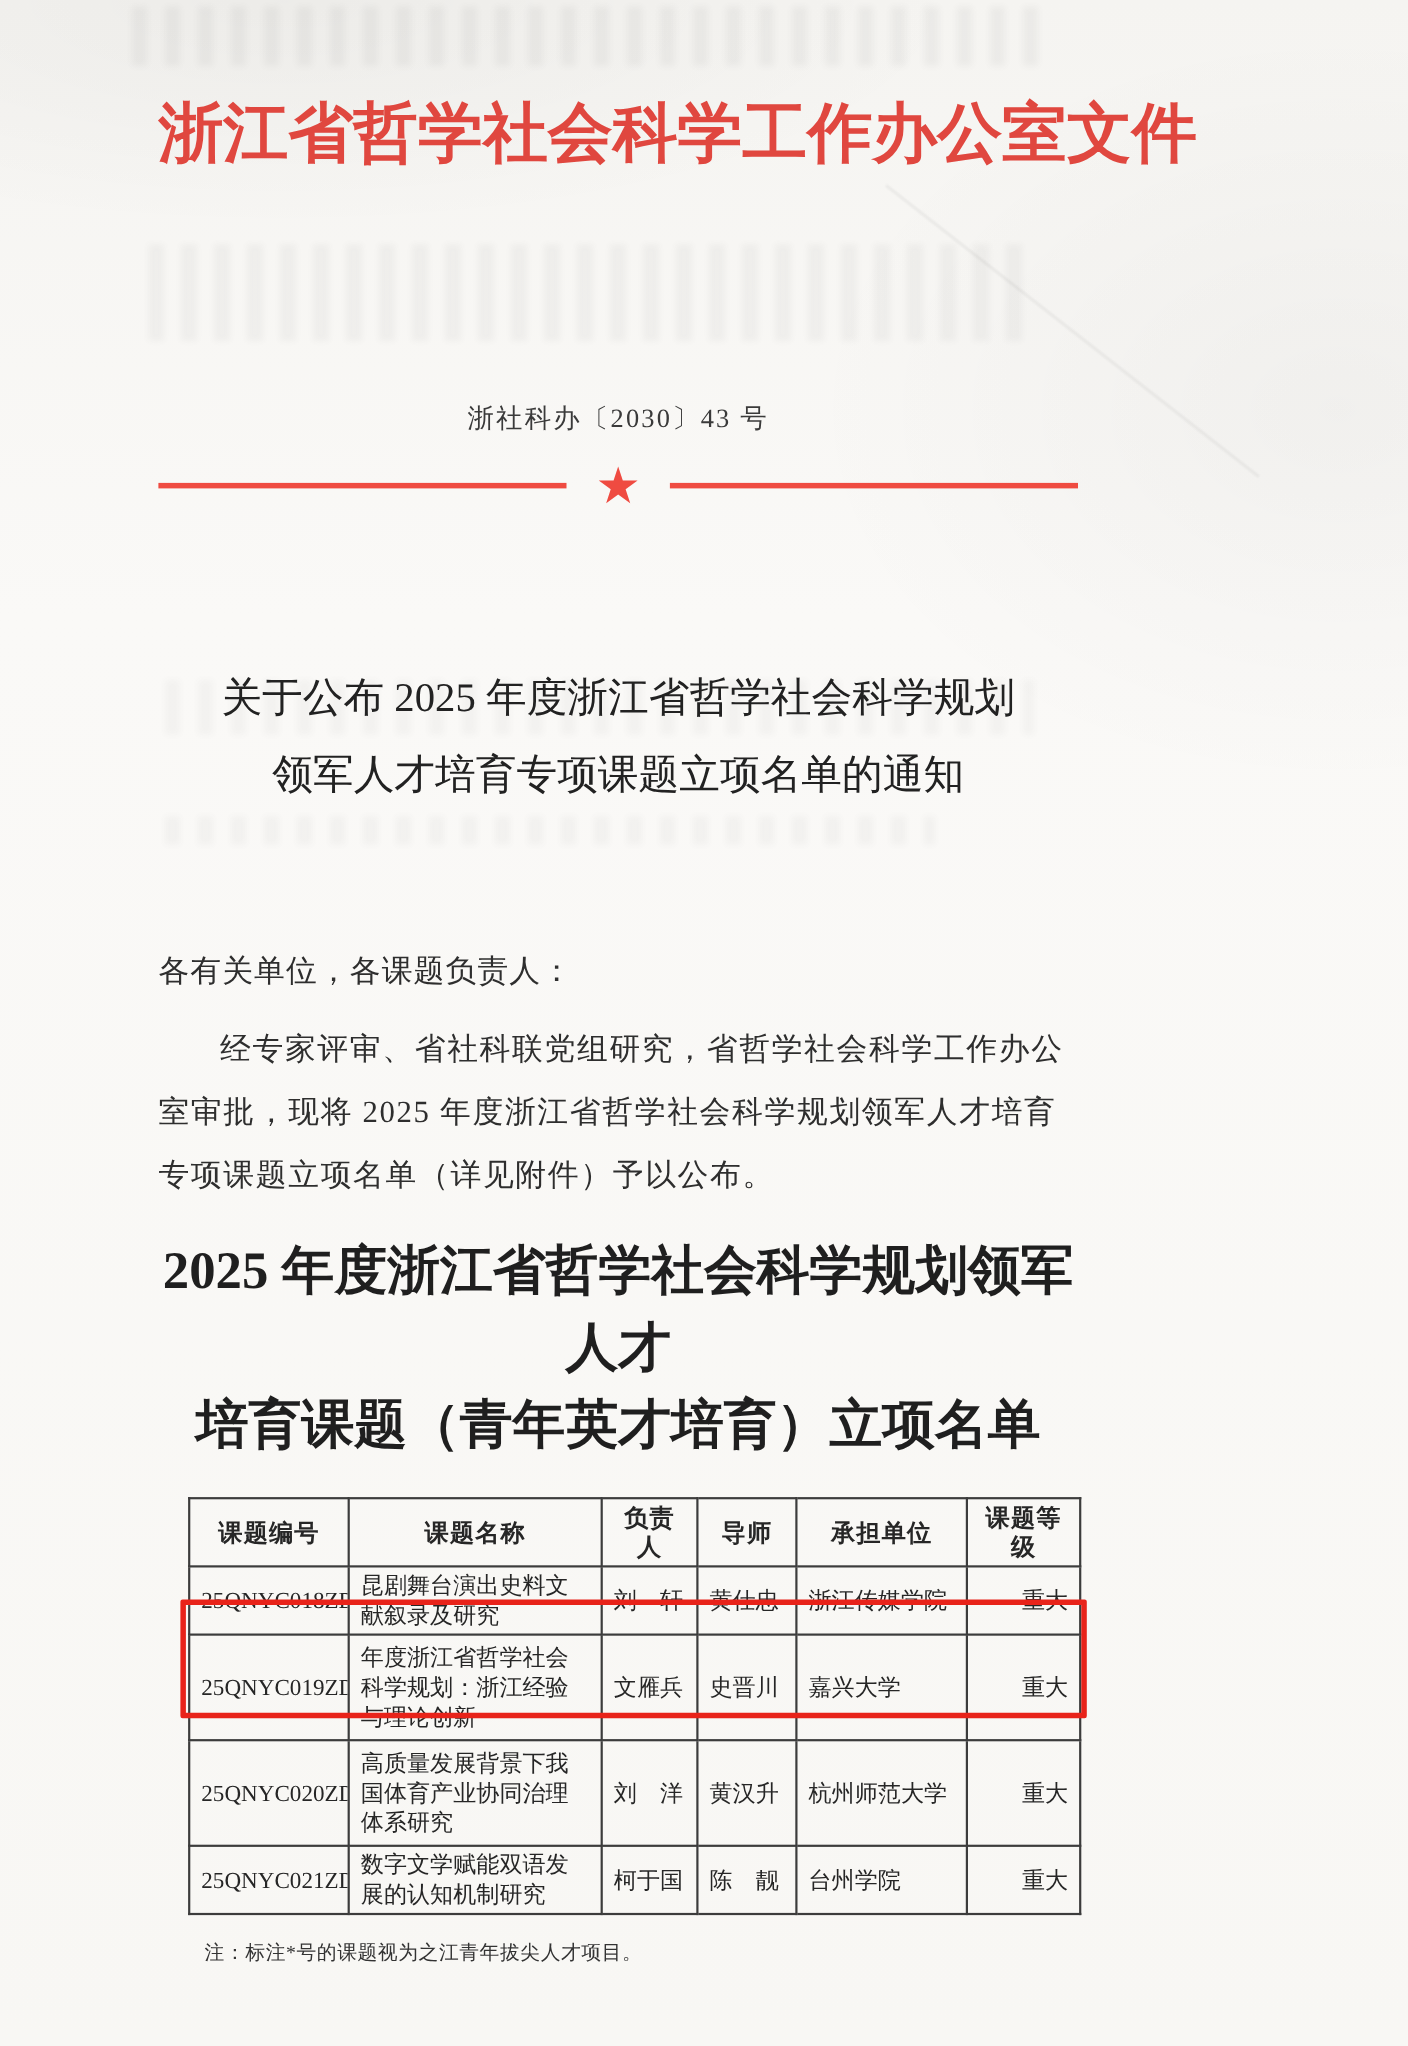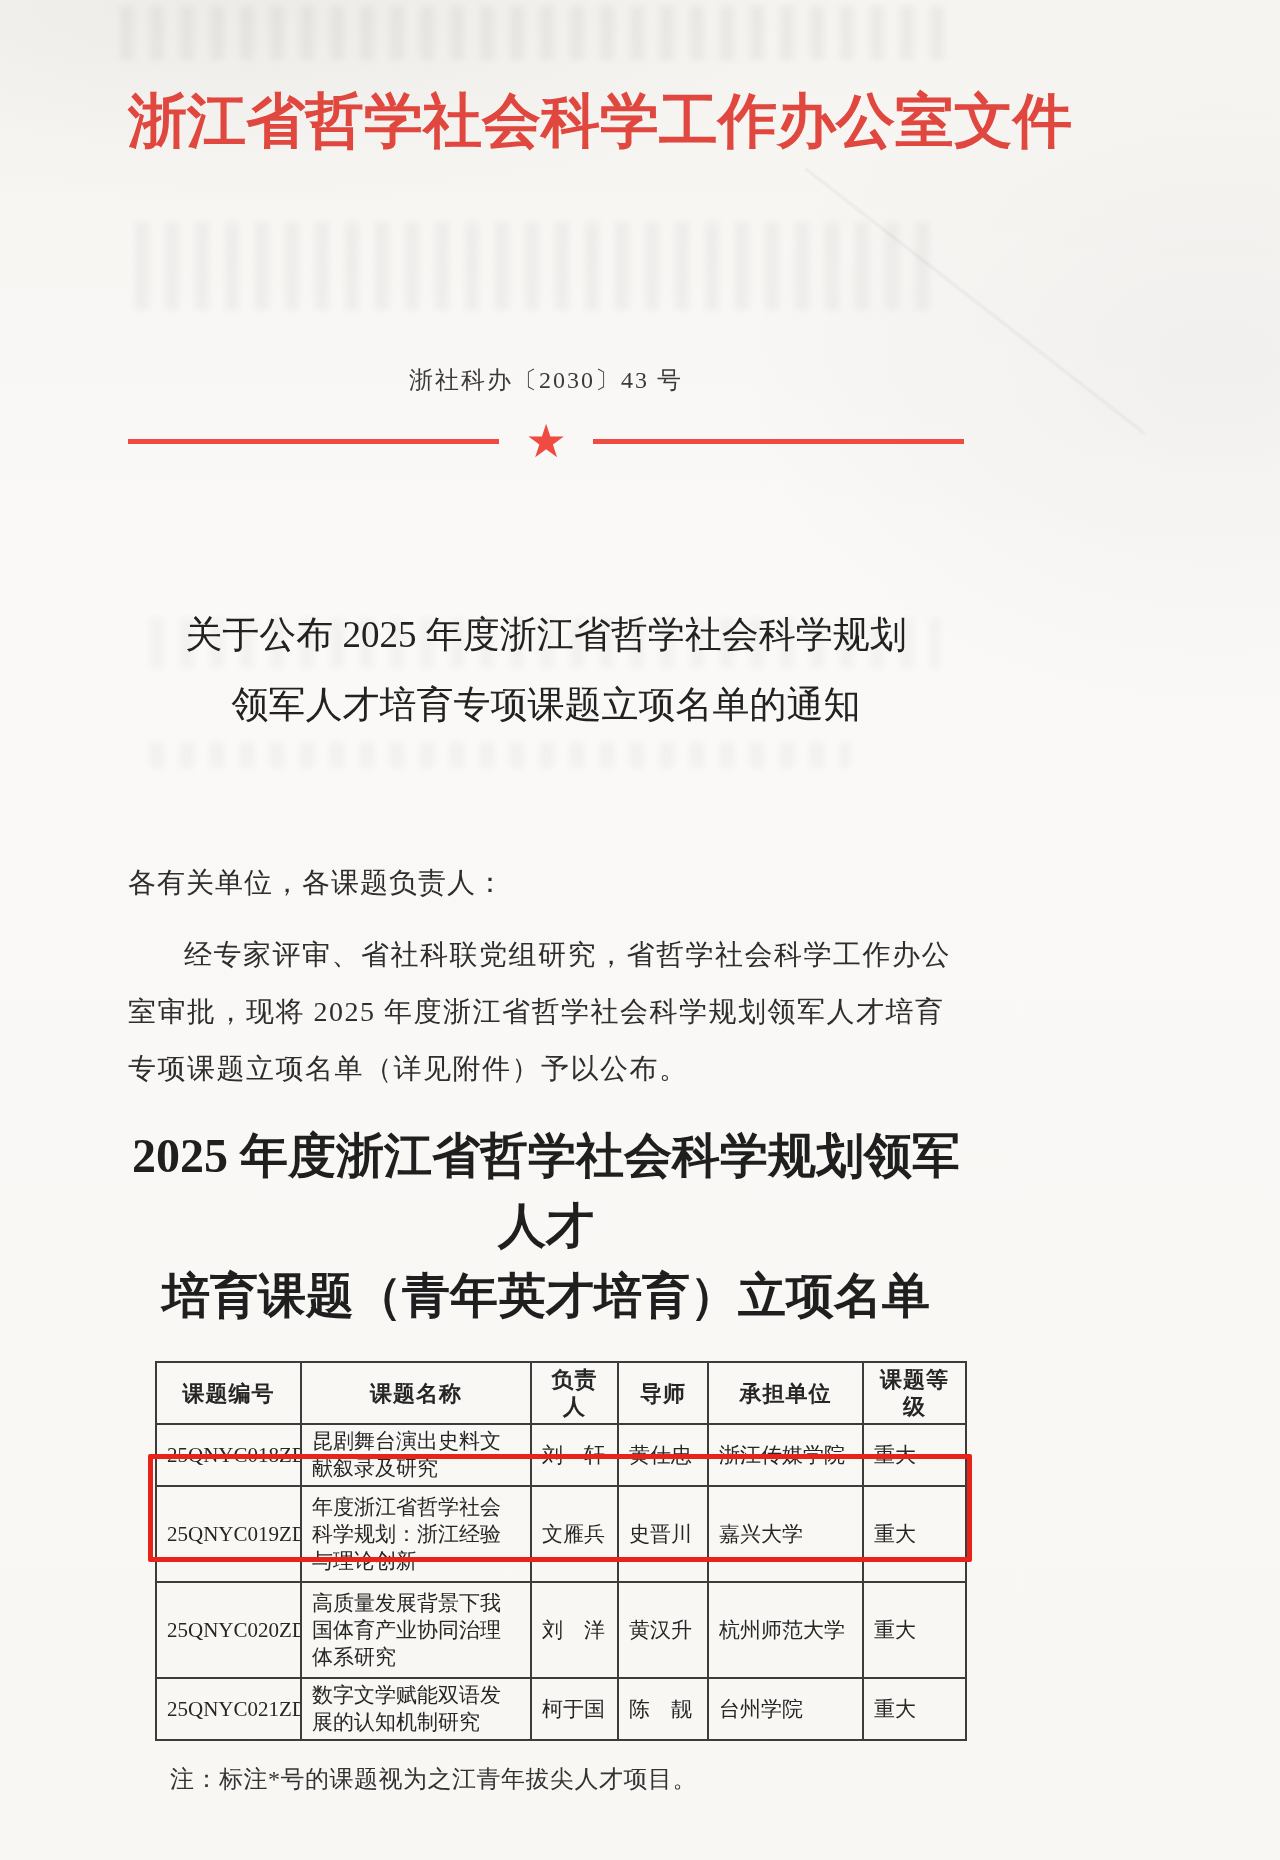--- a/index.html
+++ b/index.html
@@ -34,21 +34,21 @@
     position: absolute;
     top: 300px; left: 760px;
     width: 430px; height: 2px;
     background: rgba(80,80,80,0.10);
     transform: rotate(38deg);
     filter: blur(1px);
     pointer-events: none;
   }
   .content {
     position: absolute;
-    left: 128px; top: 0;
+    left: 144px; top: 0;
     width: 836px;
   }
   .redhead {
     margin-top: 82px;
     font-size: 59px;
     font-weight: bold;
     color: #e0473f;
     text-align: center;
     white-space: nowrap;
     letter-spacing: 0px;
@@ -143,36 +143,36 @@
   }
   col.c-id    { width: 145px; }
   col.c-title { width: 230px; }
   col.c-lead  { width: 87px; }
   col.c-ment  { width: 90px; }
   col.c-unit  { width: 155px; }
   col.c-grade { width: 103px; }
   tr.h-row  { height: 40px; }
   tr.r-2l   { height: 62px; }
   tr.r-3l   { height: 96px; }
-  td.grade  { text-align: left; }
+  td.grade  { text-align: right; }
   .hl-box {
     position: absolute;
     left: -7px;
     top: 93px;
     width: calc(100% + 14px);
     height: 108px;
     border: 5px solid #e8231a;
     border-radius: 2px;
     pointer-events: none;
     box-sizing: border-box;
   }
   .note {
     margin-top: 22px;
     margin-left: 42px;
-    font-size: 24px;
+    font-size: 18px;
     letter-spacing: 0.5px;
     color: #333;
   }
 </style>
 </head>
 <body>
 
 <div class="page">
 
   <div class="artifact a1"></div>

